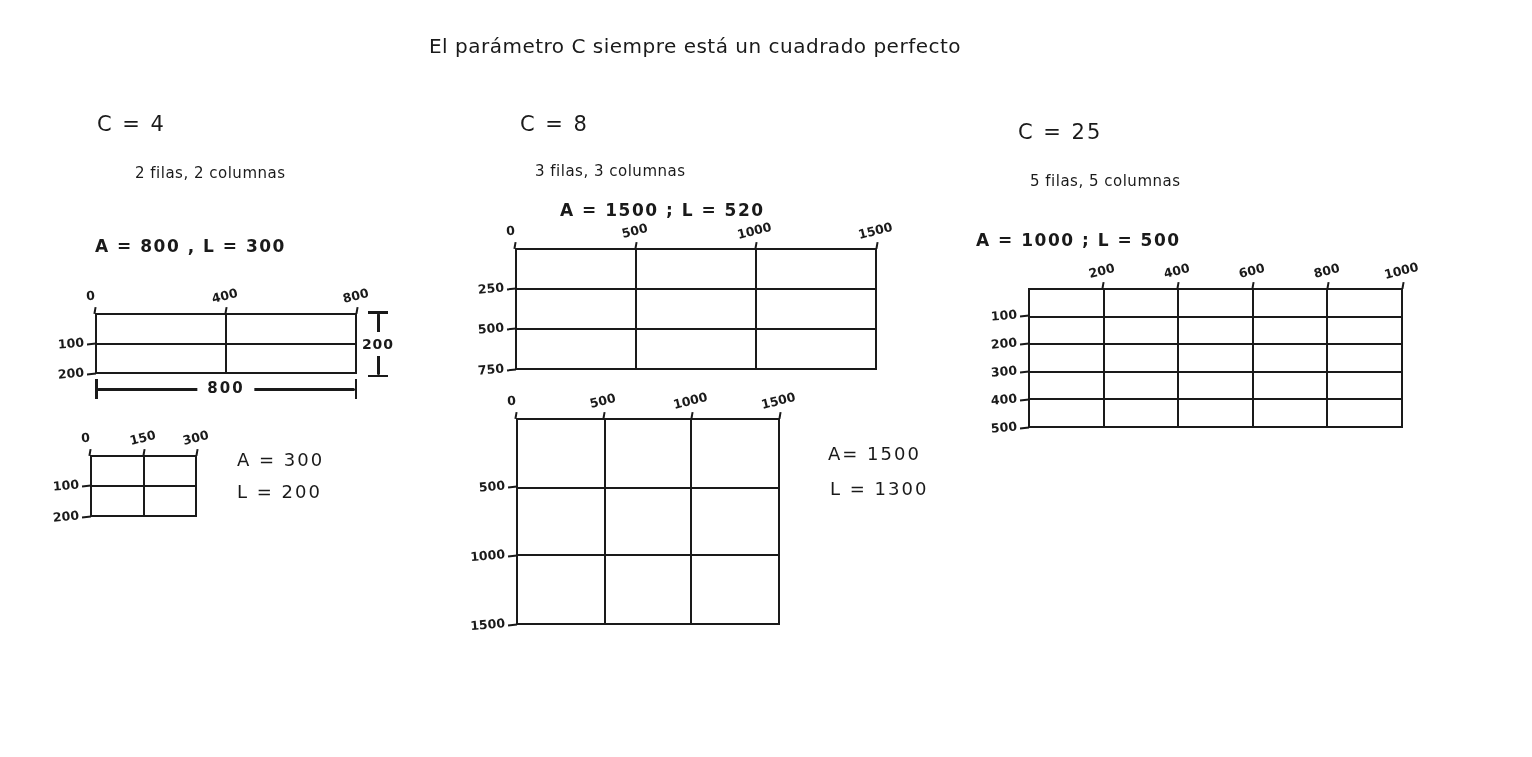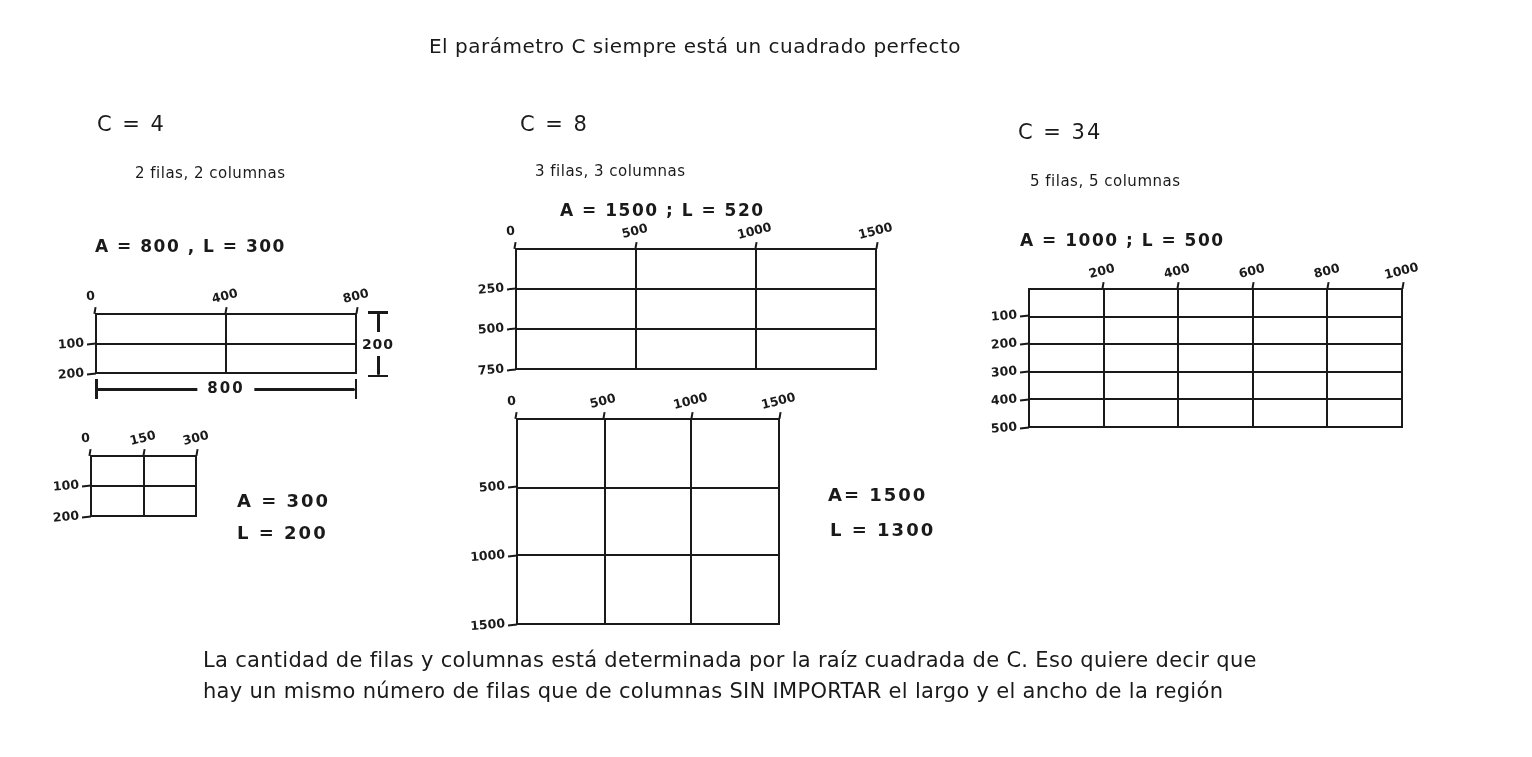--- a/index.html
+++ b/index.html
@@ -17,21 +17,21 @@
   .abs { position: absolute; }
   .title {
     left: 0; top: 34px; width: 1390px;
     text-align: center;
     font-size: 20px;
     letter-spacing: 0.5px;
   }
   .c-heading { font-size: 21px; letter-spacing: 2px; }
   .subheading { font-size: 15px; letter-spacing: 0.5px; }
   .params { font-size: 17px; font-weight: 700; letter-spacing: 1.5px; }
-  .annotation { font-size: 18px; font-weight: 700; letter-spacing: 2px; margin-top: 41px; }
+  .annotation { font-size: 18px; font-weight: 400; letter-spacing: 2px; }
 
   .grid { position: absolute; }
   .grid-box { position: absolute; inset: 0; border: 2px solid var(--ink); }
   .vline { position: absolute; top: 0; bottom: 0; width: 2px; margin-left: -1px; background: var(--ink); }
   .hline { position: absolute; left: 0; right: 0; height: 2px; margin-top: -1px; background: var(--ink); }
   .axis-label {
     position: absolute; font-size: 12.5px; font-weight: 700;
     color: var(--ink); white-space: nowrap;
   }
   .x-label { top: -25px; transform: translateX(-55%) rotate(-14deg); }
@@ -172,23 +172,23 @@
       <div class="ytick" style="top: 33.3333%;"></div>
       <span class="axis-label y-label" style="top: 66.6667%;">1000</span>
       <div class="ytick" style="top: 66.6667%;"></div>
       <span class="axis-label y-label" style="top: 100%;">1500</span>
       <div class="ytick" style="top: 100%;"></div>
     </div>
 
   <div class="abs annotation" style="left:828px; top:443px;">A= 1500</div>
   <div class="abs annotation" style="left:830px; top:478px;">L = 1300</div>
 
-  <div class="abs c-heading" style="left:1018px; top:120px;">C = 34</div>
+  <div class="abs c-heading" style="left:1018px; top:120px;">C = 25</div>
   <div class="abs subheading" style="left:1030px; top:172px;">5 filas, 5 columnas</div>
-  <div class="abs params" style="left:1020px; top:230px;text-align:center;">A = 1000  ;   L = 500</div>
+  <div class="abs params" style="left:976px; top:230px;text-align:center;">A = 1000  ;   L = 500</div>
 
   <div class="grid" style="left:1028px; top:288px; width:375px; height:140px;">
       <div class="grid-box">
         <div class="vline" style="left: 20%;"></div>
         <div class="vline" style="left: 40%;"></div>
         <div class="vline" style="left: 60%;"></div>
         <div class="vline" style="left: 80%;"></div>
         <div class="hline" style="top: 20%;"></div>
         <div class="hline" style="top: 40%;"></div>
         <div class="hline" style="top: 60%;"></div>
@@ -209,18 +209,14 @@
       <span class="axis-label y-label" style="top: 40%;">200</span>
       <div class="ytick" style="top: 40%;"></div>
       <span class="axis-label y-label" style="top: 60%;">300</span>
       <div class="ytick" style="top: 60%;"></div>
       <span class="axis-label y-label" style="top: 80%;">400</span>
       <div class="ytick" style="top: 80%;"></div>
       <span class="axis-label y-label" style="top: 100%;">500</span>
       <div class="ytick" style="top: 100%;"></div>
     </div>
 
-  <div class="abs footer" style="left:203px; top:645px; width:1100px;">
-    <div>La cantidad de filas y columnas está determinada por la raíz cuadrada de C. Eso quiere decir que</div>
-    <div>hay un mismo número de filas que de columnas SIN IMPORTAR el largo y el ancho de la región</div>
-  </div>
 
 </div>
 
 </body></html>

